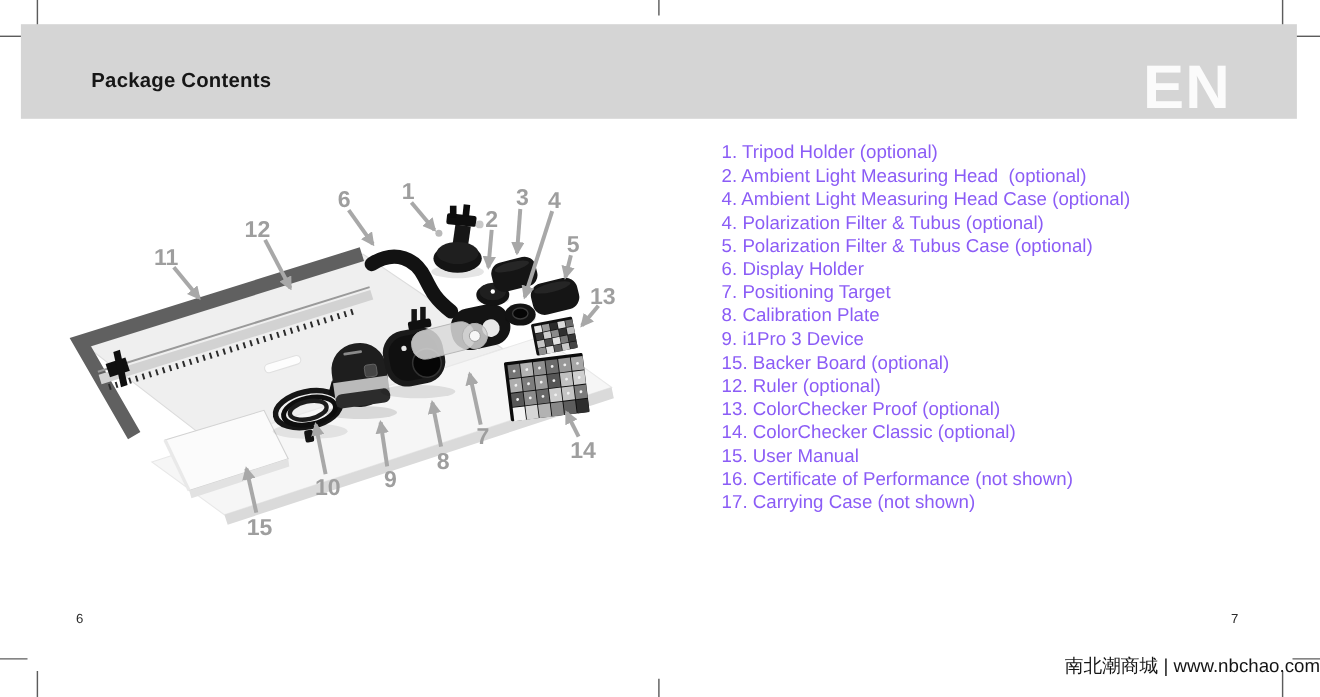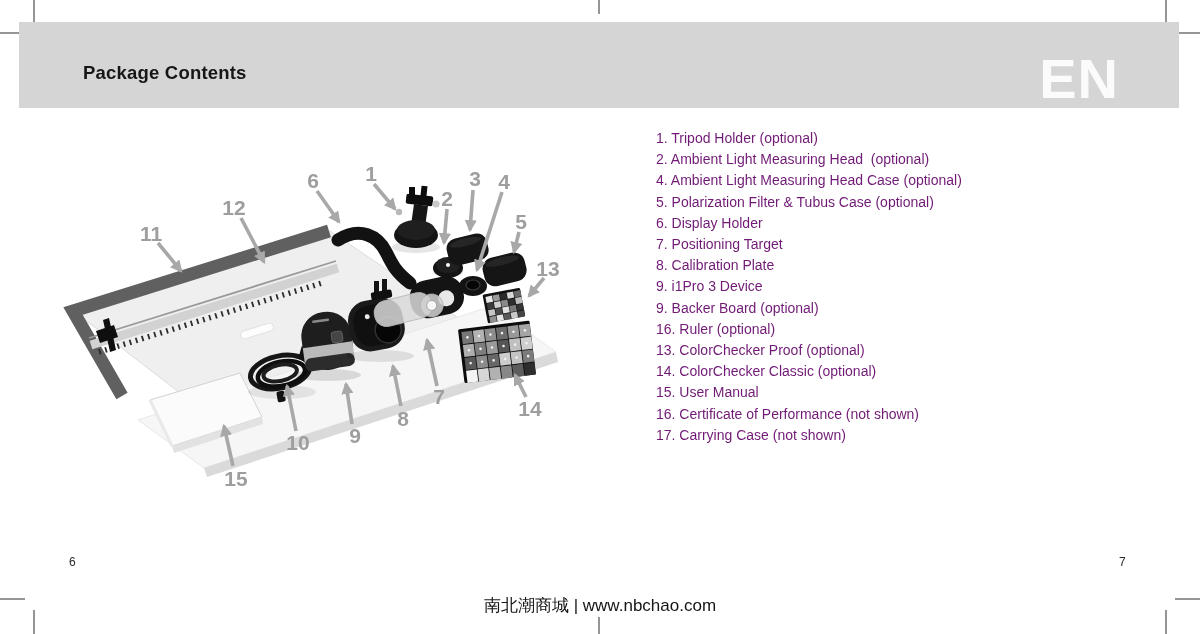--- a/index.html
+++ b/index.html
@@ -6,27 +6,27 @@
   .sheet{
     position:relative;width:1200px;height:634px;background:#ffffff;
     font-family:"Liberation Sans",sans-serif;overflow:hidden;
   }
   
   .band{position:absolute;left:19px;top:22px;width:1160px;height:86px;background:#d5d5d5;}
   .band-title{position:absolute;left:64px;top:40px;font-size:18.5px;font-weight:bold;color:#161616;letter-spacing:.2px;}
   .band-lang{position:absolute;right:60px;top:29px;font-size:56px;line-height:1;font-weight:bold;color:#fbfbfb;letter-spacing:1px;}
   
   .parts-list{position:absolute;left:656px;top:128px;width:330px;}
-  .pl-item{font-size:14px;line-height:21.2px;color:#701a75;white-space:pre;}
+  .pl-item{font-size:17px;line-height:21.2px;color:#8b5cf6;white-space:pre;}
   
   .pgnum{position:absolute;top:555px;font-size:12px;color:#2a2a2a;}
   .pgnum.left{left:69px;}
   .pgnum.right{left:1119px;}
   
-  .watermark{position:absolute;left:0;top:594px;width:1200px;text-align:center;
+  .watermark{position:absolute;left:0;top:594px;width:1200px;text-align:right;
     font-size:17px;color:#141414;}
   
   .marks,.illus{position:absolute;pointer-events:none;}
   .marks{left:0;top:0;}
   .illus{left:50px;top:130px;}
 </style>
 </head>
 <body>
 
 <div class="sheet">
@@ -281,27 +281,28 @@
       <text x="548" y="276">13</text>
       <text x="530" y="416">14</text>
       <text x="236" y="486">15</text>
     </g>
   </svg>
 
   <div class="parts-list">
     <div class="pl-item">1. Tripod Holder (optional)</div>
     <div class="pl-item">2. Ambient Light Measuring Head  (optional)</div>
     <div class="pl-item">4. Ambient Light Measuring Head Case (optional)</div>
+    <div class="pl-item">4. Polarization Filter &amp; Tubus (optional)</div>
     <div class="pl-item">5. Polarization Filter &amp; Tubus Case (optional)</div>
     <div class="pl-item">6. Display Holder</div>
     <div class="pl-item">7. Positioning Target</div>
     <div class="pl-item">8. Calibration Plate</div>
     <div class="pl-item">9. i1Pro 3 Device</div>
-    <div class="pl-item">9. Backer Board (optional)</div>
-    <div class="pl-item">16. Ruler (optional)</div>
+    <div class="pl-item">15. Backer Board (optional)</div>
+    <div class="pl-item">12. Ruler (optional)</div>
     <div class="pl-item">13. ColorChecker Proof (optional)</div>
     <div class="pl-item">14. ColorChecker Classic (optional)</div>
     <div class="pl-item">15. User Manual</div>
     <div class="pl-item">16. Certificate of Performance (not shown)</div>
     <div class="pl-item">17. Carrying Case (not shown)</div>
   </div>
 
   <div class="pgnum left">6</div>
   <div class="pgnum right">7</div>
 

